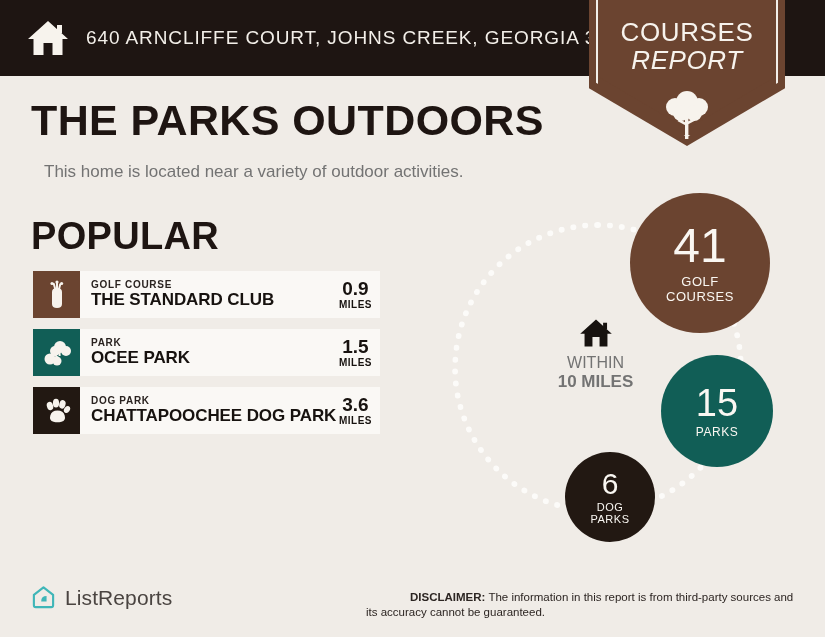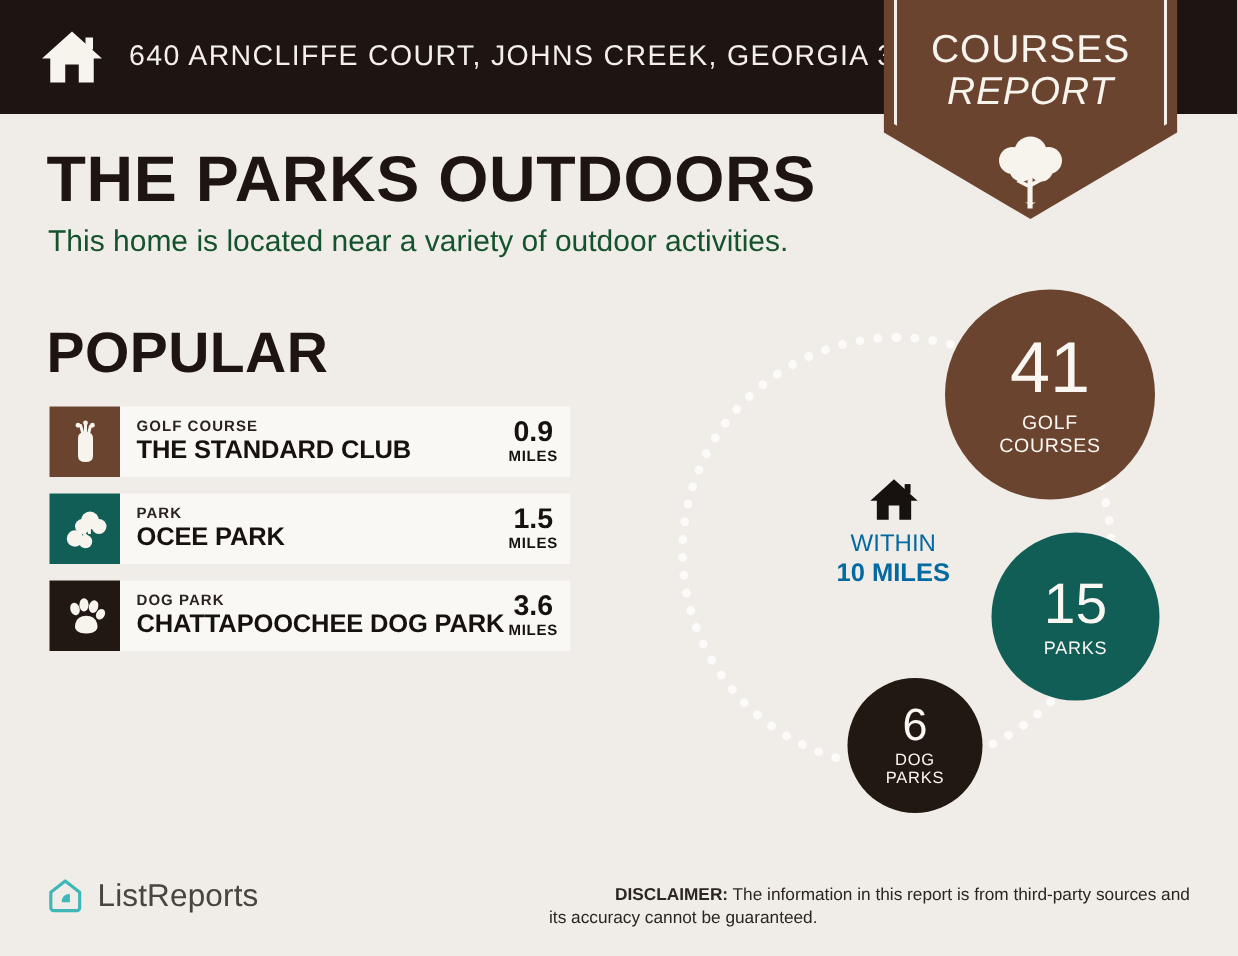--- a/index.html
+++ b/index.html
@@ -70,21 +70,21 @@
   }
 
   
   .main-title{
     position:absolute;left:31px;top:96px;
     font-size:43px;font-weight:bold;color:#1E1512;
     letter-spacing:0.4px;margin:0;
   }
   .subtitle{
     position:absolute;left:32px;top:150px;
-    font-size:20px;color:#14532d;font-weight:400;margin:0;
+    font-size:17px;color:#737373;font-weight:400;margin:12px;
   }
   .popular-title{
     position:absolute;left:31px;top:215px;
     font-size:38px;font-weight:bold;color:#1E1512;
     letter-spacing:0.3px;margin:0;
   }
 
   
   .list{position:absolute;left:33px;top:271px;width:347px;}
   .row{
@@ -147,21 +147,21 @@
   .circle-parks .clabel{font-size:12px;}
 
   .circle-dog{
     left:565px;top:452px;width:90px;height:90px;background:#221812;
   }
   .circle-dog .cnum{font-size:30px;margin-bottom:3px;}
   .circle-dog .clabel{font-size:11px;}
 
   .within{
     position:absolute;left:528px;top:318px;width:135px;
-    text-align:center;z-index:4;color:#0369a1;
+    text-align:center;z-index:4;color:#737373;
   }
   .within .wicon{display:flex;justify-content:center;margin-bottom:6px;}
   .within .w1{font-size:16px;font-weight:400;line-height:1.15;display:block;}
   .within .w2{font-size:17px;font-weight:bold;line-height:1.15;display:block;}
 
   
   .brand{
     position:absolute;left:31px;top:585px;display:flex;align-items:center;
   }
   .brand-mark{width:25px;height:25px;flex:none;}

